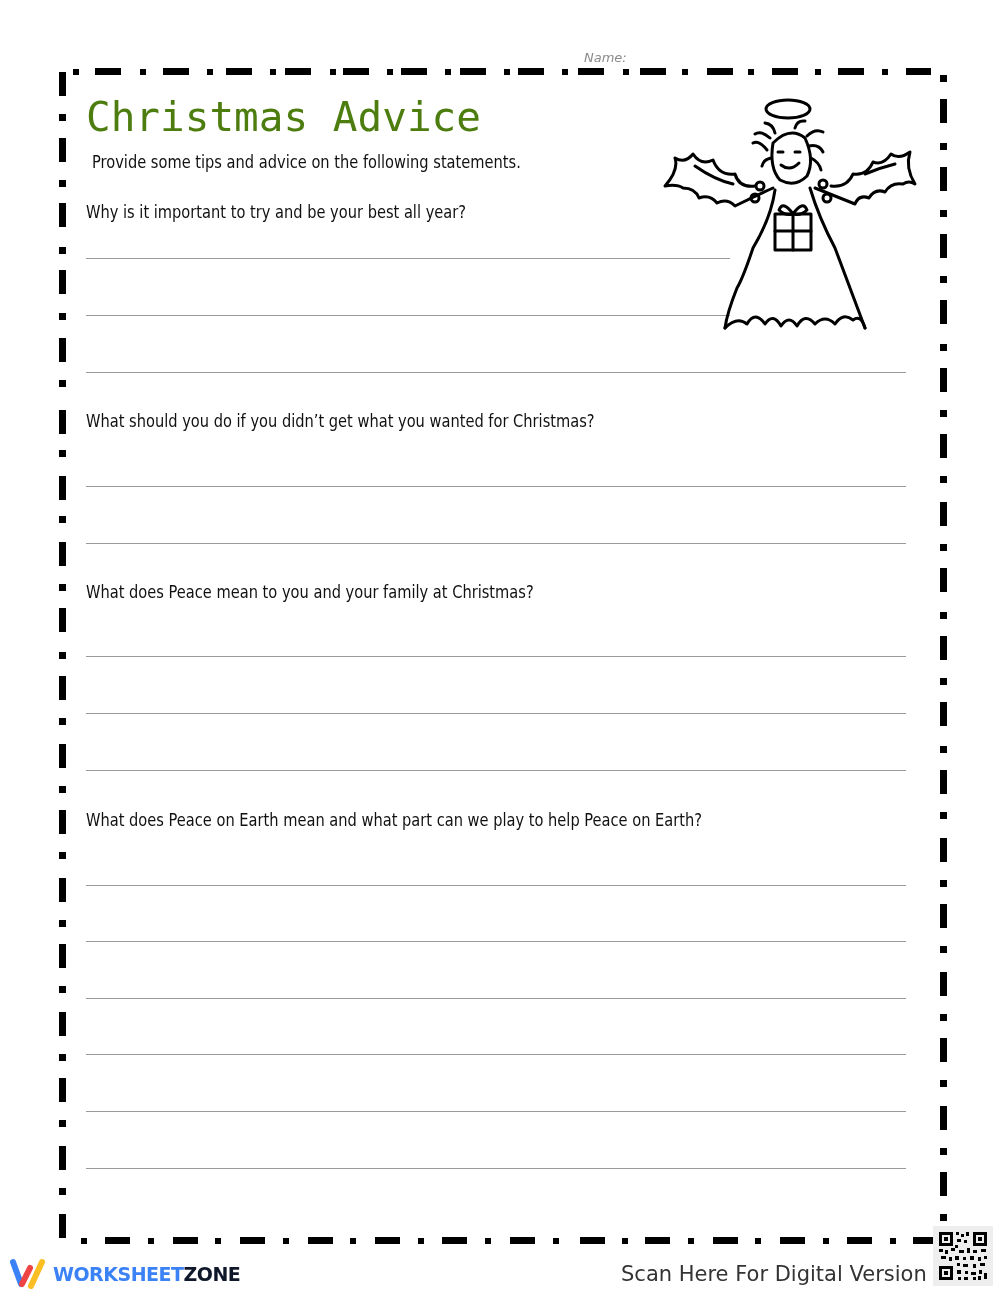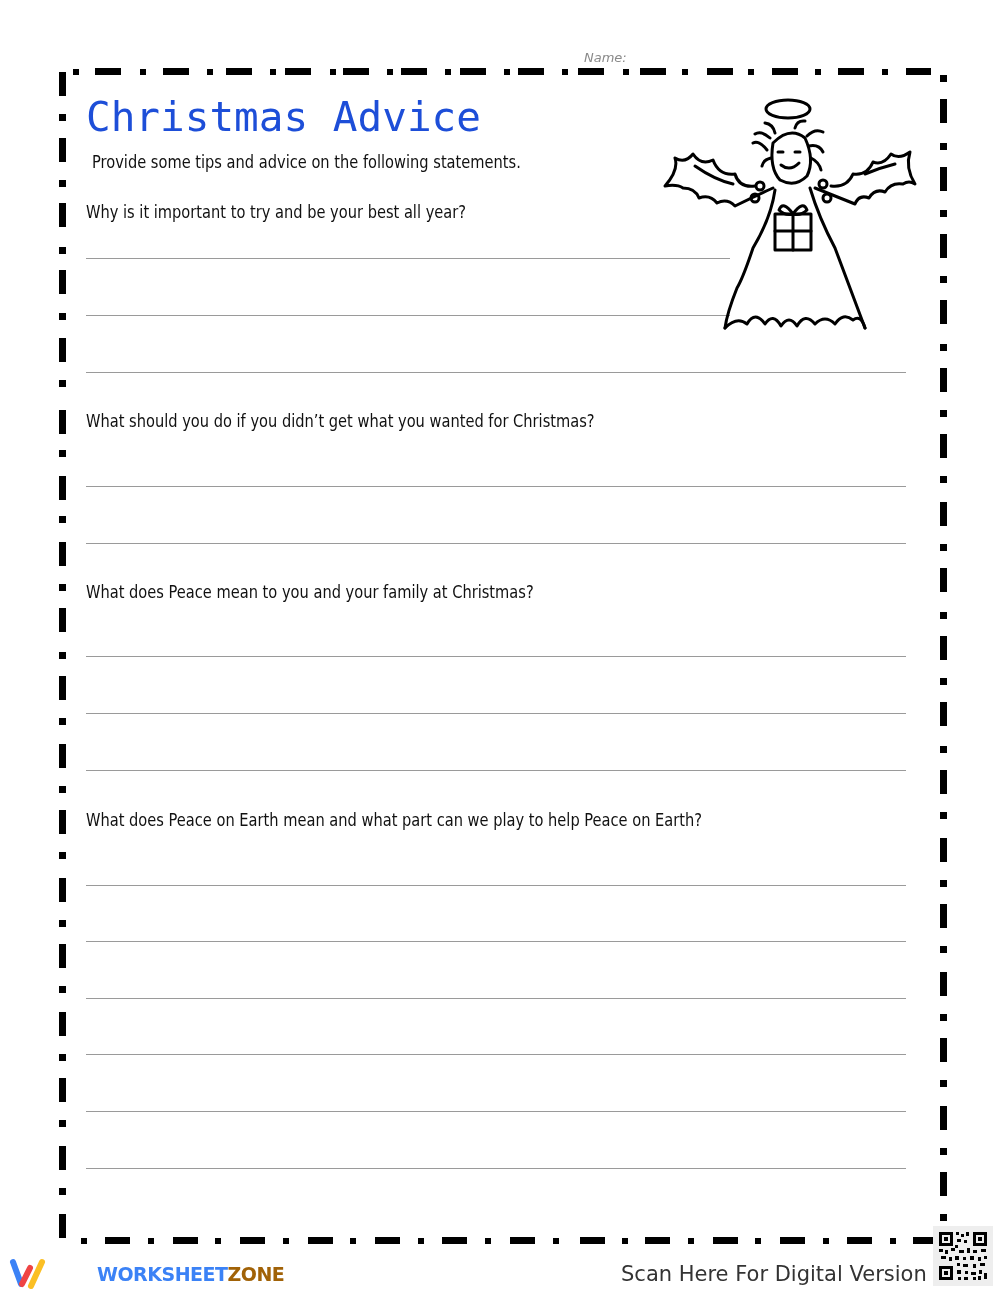--- a/index.html
+++ b/index.html
@@ -1,28 +1,28 @@
 <!DOCTYPE html>
 <html><head>
 <meta charset="utf-8">
 <style>
   html, body { margin:0; padding:0; background:#ffffff; }
   body { width:1000px; height:1294px; position:relative; overflow:hidden; font-family:"Liberation Sans", sans-serif; color:#111; }
   .abs { position:absolute; }
   .name-label { left:561px; top:50px; font-size:13px; font-style:italic; color:#8a8a8a; font-family:"DejaVu Sans", sans-serif;margin-left:23px; }
   .border-svg { left:0; top:0; }
-  .title { left:86px; top:93px; font-family:"DejaVu Sans Mono","Liberation Mono", monospace; font-size:41px; letter-spacing:0px; color:#1d4ed8; white-space:nowrap; }
+  .title { left:86px; top:93px; font-family:"DejaVu Sans Mono","Liberation Mono", monospace; font-size:41px; letter-spacing:0px; color:#4d7c0f; white-space:nowrap; }
   .instructions { left:92px; top:152px; font-size:17px; color:#111; white-space:nowrap; font-family:"DejaVu Sans", sans-serif; transform:scaleX(0.86); transform-origin:left top; }
   .question { left:86px; font-size:17px; color:#111; white-space:nowrap; font-family:"DejaVu Sans", sans-serif; transform:scaleX(0.86); transform-origin:left top; }
   .answer-line { height:1px; background:#9a9a9a; left:86px; }
   .angel { left:655px; top:88px; }
   .logo { left:9px; top:1258px; display:flex; align-items:center; gap:6px; }
   .logo-text { font-family:"DejaVu Sans", sans-serif; font-weight:bold; font-size:19px; letter-spacing:-0.5px; }
-  .logo-text .w { color:#3b82f6;margin-left:44px; }
-  .logo-text .z { color:#a16207; }
+  .logo-text .w { color:#3b82f6; }
+  .logo-text .z { color:#0f172a; }
   .scan { left:621px; top:1262px; font-family:"DejaVu Sans", sans-serif; font-size:21px; color:#333; white-space:nowrap; }
   .qr { left:933px; top:1226px; width:60px; height:60px; background:#eeeeee; }
 </style>
 </head>
 <body>
 
 <div class="abs name-label">Name:</div>
 
 <svg class="abs border-svg" width="1000" height="1294" viewBox="0 0 1000 1294">
   <g fill="#000">

